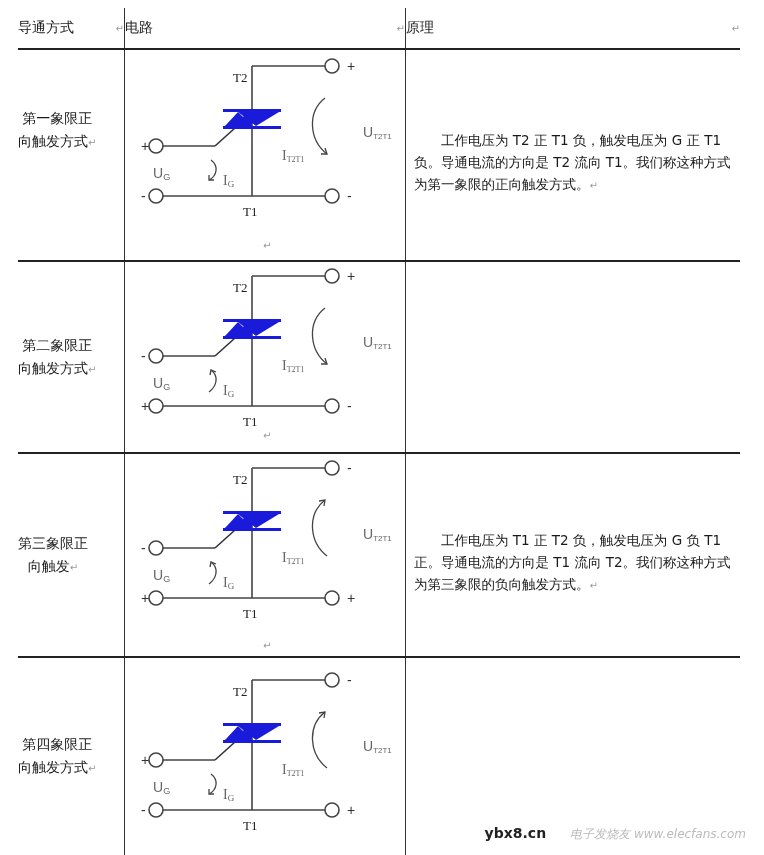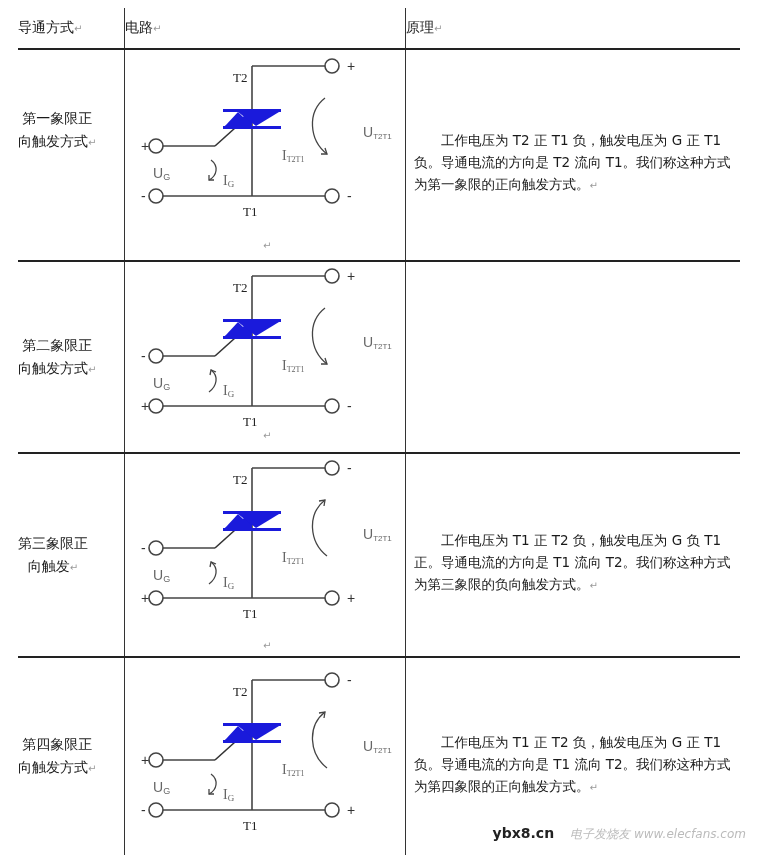--- a/index.html
+++ b/index.html
@@ -1,29 +1,29 @@
 <!DOCTYPE html>
 <html><head>
 <meta charset="utf-8">
 <style>
   html, body { margin: 0; padding: 0; background: #ffffff; }
   body { width: 764px; height: 855px; position: relative; overflow: hidden;
          font-family: "DejaVu Sans", "Liberation Sans", sans-serif; color: #1a1a1a; }
   .table { position: absolute; left: 18px; top: 8px; width: 722px; height: 847px; }
   .vline { position: absolute; top: 0; bottom: 0; width: 1px; background: #333; }
   .hline { position: absolute; left: 0; right: 0; height: 2px; background: #222; }
-  .cell { position: absolute; display: flex; align-items: center; justify-content: flex-start; text-align: center; }
+  .cell { position: absolute; display: flex; align-items: center; justify-content: space-between; text-align: center; }
   .head { font-size: 14px; }
   .mode { font-size: 14px; line-height: 23px; }
   .desc { font-size: 13.5px; line-height: 22px; text-align: left; justify-content: flex-start; padding: 16px 6px 0 8px; box-sizing: border-box; }
   .desc p { margin: 0; text-indent: 2em; }
   .ret { color: #999; font-size: 10px; }
   .circuit { position: absolute; }
   .watermark { position: absolute; right: 18px; bottom: 12px; font-size: 14px; color: #222; font-weight: bold; }
-  .watermark .w2 { color: #bbb; font-weight: normal; font-size: 12px; margin-left: 16px; font-style: italic; }
+  .watermark .w2 { color: #bbb; font-weight: normal; font-size: 12px; margin-left: 24px; font-style: italic; }
 </style>
 </head>
 <body>
 
 <div class="table">
 
   <div class="vline" style="left:106px"></div>
   <div class="vline" style="left:387px"></div>
 
   <div class="hline" style="top:40px"></div>
@@ -68,23 +68,20 @@
         <div><span>向触发方式</span><span class="ret">↵</span></div>
       </div>
   </div>
 
   <div class="cell desc" style="left:388px;top:42px;width:334px;height:210px">
     <p><span>工作电压为 T2 正 T1 负，触发电压为 G 正 T1 负。导通电流的方向是 T2 流向 T1。我们称这种方式为第一象限的正向触发方式。</span><span class="ret">↵</span></p>
   </div>
   <div class="cell desc" style="left:388px;top:446px;width:334px;height:202px">
     <p><span>工作电压为 T1 正 T2 负，触发电压为 G 负 T1 正。导通电流的方向是 T1 流向 T2。我们称这种方式为第三象限的负向触发方式。</span><span class="ret">↵</span></p>
   </div>
-  <div class="cell desc" style="left:388px;top:650px;width:334px;height:197px">
-    <p><span>工作电压为 T1 正 T2 负，触发电压为 G 正 T1 负。导通电流的方向是 T1 流向 T2。我们称这种方式为第四象限的正向触发方式。</span><span class="ret">↵</span></p>
-  </div>
 </div>
 
 <div class="circuit" id="c0" style="left:125px;top:50px">
   <svg width="280" height="200" viewBox="0 0 280 200" xmlns="http://www.w3.org/2000/svg">
     <g stroke="#444" stroke-width="1.6" fill="none">
 
       <line x1="127" y1="16" x2="200" y2="16"></line>
       <circle cx="207" cy="16" r="7" fill="#fff"></circle>
 
       <line x1="127" y1="16" x2="127" y2="146"></line>

